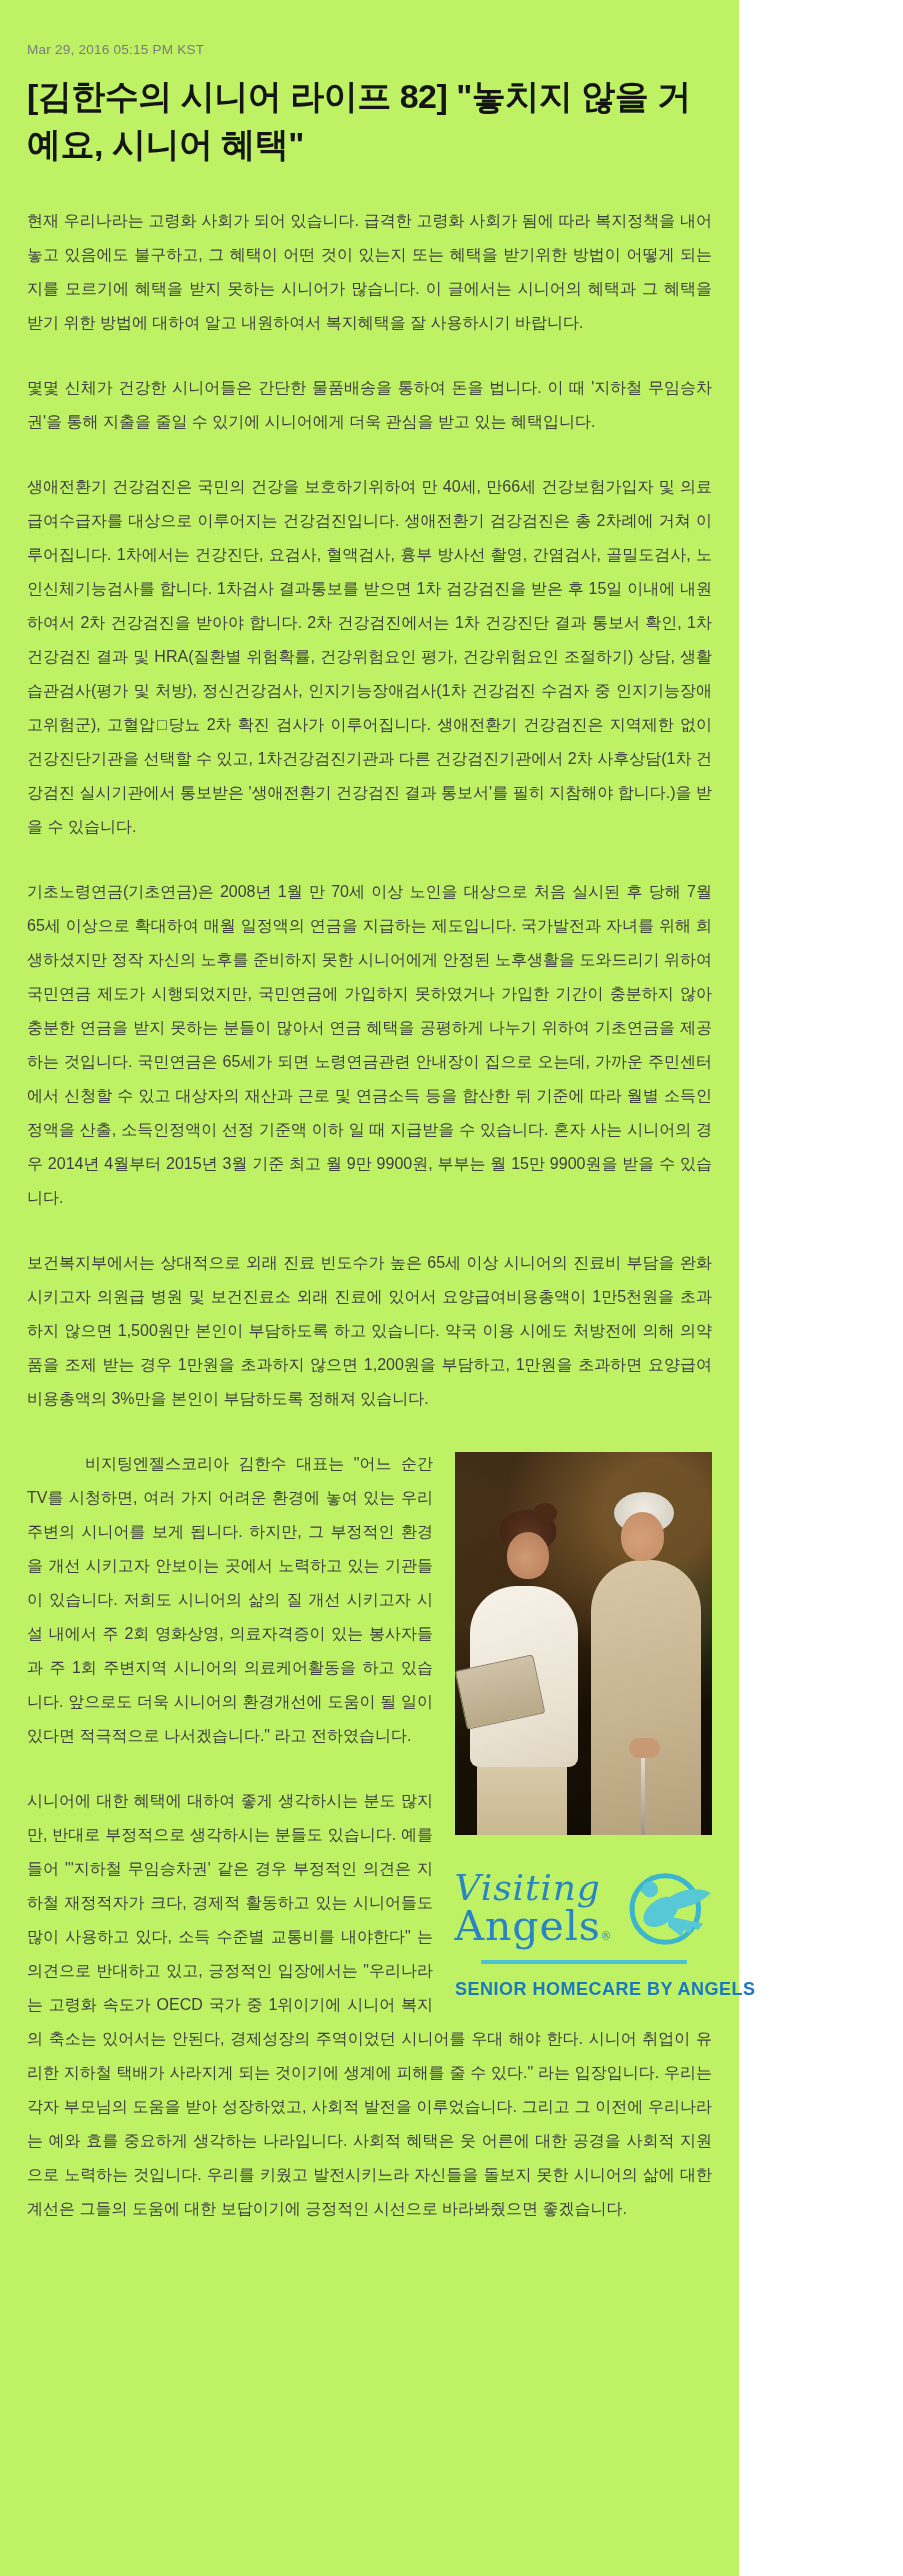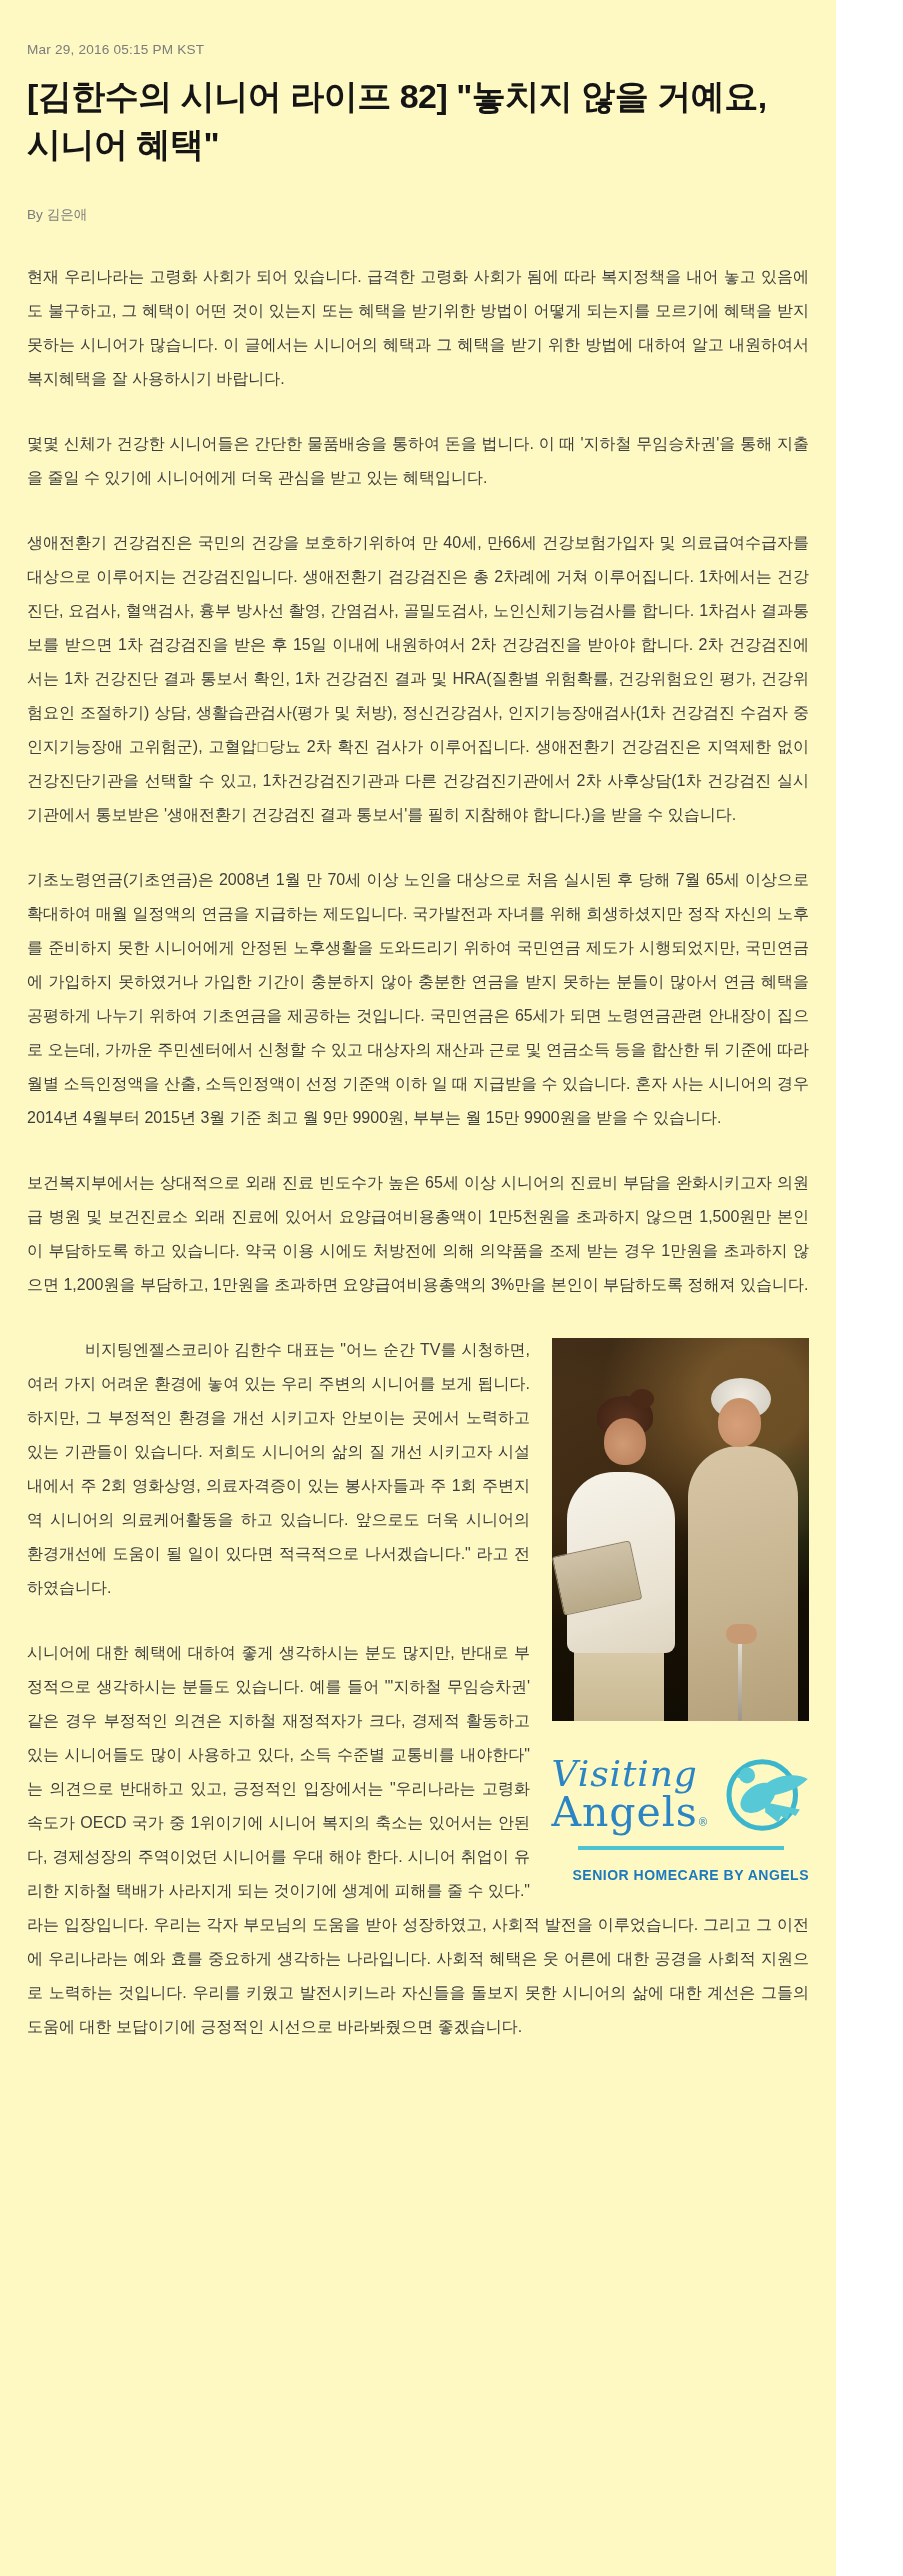--- a/index.html
+++ b/index.html
@@ -5,25 +5,25 @@
   html,body{margin:0;padding:0;background:#ffffff;}
   body{
     width:904px;
     min-height:2576px;
     margin:0 auto;
     font-family:"Liberation Sans","DejaVu Sans",sans-serif;
     color:#3d3d3d;
     box-sizing:border-box;
   }
   .page{
-    width:836px;
+    width:739px;
     min-height:2576px;
     box-sizing:border-box;
     padding:42px 27px 136px 27px;
-    background:#fef9c3;
+    background:#bef264;
   }
   .timestamp{
     font-size:13.6px;
     color:#7c7c7c;
     letter-spacing:0.2px;
   }
   .title{
     margin:14.5px 0 0 0;
     font-size:34px;
     line-height:1.42;
@@ -151,39 +151,37 @@
   }
   .logo-angels .reg{
     font-size:11px; vertical-align:baseline; color:#2b84c4;
   }
   .dove-svg{ width:94px; height:90px; flex:0 0 auto; }
   .logo-rule{
     margin:5.4px auto 0 auto; width:206px; height:4.5px; background:#4fc2d2;
   }
   .logo-tagline{
     margin-top:7.2px;
-    font-size:14px;
+    font-size:18px;
     font-weight:bold;
     color:#1b79c0;
     letter-spacing:0.5px;
     white-space:nowrap;
-    text-align:right;
   }
   .clearfix::after{content:""; display:block; clear:both;}
 </style>
 </head>
 <body>
 
 <div class="page">
 
   <div class="timestamp">Mar 29, 2016 05:15 PM KST</div>
 
   <h1 class="title">[김한수의 시니어 라이프 82] "놓치지 않을 거예요, 시니어 혜택"</h1>
 
-  <div class="byline">By 김은애</div>
 
   <div class="body clearfix">
     <p>현재 우리나라는 고령화 사회가 되어 있습니다. 급격한 고령화 사회가 됨에 따라 복지정책을 내어 놓고 있음에도 불구하고, 그 혜택이 어떤 것이 있는지 또는 혜택을 받기위한 방법이 어떻게 되는지를 모르기에 혜택을 받지 못하는 시니어가 많습니다. 이 글에서는 시니어의 혜택과 그 혜택을 받기 위한 방법에 대하여 알고 내원하여서 복지혜택을 잘 사용하시기 바랍니다.</p>
     <p>몇몇 신체가 건강한 시니어들은 간단한 물품배송을 통하여 돈을 법니다. 이 때 '지하철 무임승차권'을 통해 지출을 줄일 수 있기에 시니어에게 더욱 관심을 받고 있는 혜택입니다.</p>
     <p>생애전환기 건강검진은 국민의 건강을 보호하기위하여 만 40세, 만66세 건강보험가입자 및 의료급여수급자를 대상으로 이루어지는 건강검진입니다. 생애전환기 검강검진은 총 2차례에 거쳐 이루어집니다. 1차에서는 건강진단, 요검사, 혈액검사, 흉부 방사선 촬영, 간염검사, 골밀도검사, 노인신체기능검사를 합니다. 1차검사 결과통보를 받으면 1차 검강검진을 받은 후 15일 이내에 내원하여서 2차 건강검진을 받아야 합니다. 2차 건강검진에서는 1차 건강진단 결과 통보서 확인, 1차 건강검진 결과 및 HRA(질환별 위험확률, 건강위험요인 평가, 건강위험요인 조절하기) 상담, 생활습관검사(평가 및 처방), 정신건강검사, 인지기능장애검사(1차 건강검진 수검자 중 인지기능장애 고위험군), 고혈압□당뇨 2차 확진 검사가 이루어집니다. 생애전환기 건강검진은 지역제한 없이 건강진단기관을 선택할 수 있고, 1차건강검진기관과 다른 건강검진기관에서 2차 사후상담(1차 건강검진 실시기관에서 통보받은 '생애전환기 건강검진 결과 통보서'를 필히 지참해야 합니다.)을 받을 수 있습니다.</p>
     <p>기초노령연금(기초연금)은 2008년 1월 만 70세 이상 노인을 대상으로 처음 실시된 후 당해 7월 65세 이상으로 확대하여 매월 일정액의 연금을 지급하는 제도입니다. 국가발전과 자녀를 위해 희생하셨지만 정작 자신의 노후를 준비하지 못한 시니어에게 안정된 노후생활을 도와드리기 위하여 국민연금 제도가 시행되었지만, 국민연금에 가입하지 못하였거나 가입한 기간이 충분하지 않아 충분한 연금을 받지 못하는 분들이 많아서 연금 혜택을 공평하게 나누기 위하여 기초연금을 제공하는 것입니다. 국민연금은 65세가 되면 노령연금관련 안내장이 집으로 오는데, 가까운 주민센터에서 신청할 수 있고 대상자의 재산과 근로 및 연금소득 등을 합산한 뒤 기준에 따라 월별 소득인정액을 산출, 소득인정액이 선정 기준액 이하 일 때 지급받을 수 있습니다. 혼자 사는 시니어의 경우 2014년 4월부터 2015년 3월 기준 최고 월 9만 9900원, 부부는 월 15만 9900원을 받을 수 있습니다.</p>
     <p>보건복지부에서는 상대적으로 외래 진료 빈도수가 높은 65세 이상 시니어의 진료비 부담을 완화시키고자 의원급 병원 및 보건진료소 외래 진료에 있어서 요양급여비용총액이 1만5천원을 초과하지 않으면 1,500원만 본인이 부담하도록 하고 있습니다. 약국 이용 시에도 처방전에 의해 의약품을 조제 받는 경우 1만원을 초과하지 않으면 1,200원을 부담하고, 1만원을 초과하면 요양급여비용총액의 3%만을 본인이 부담하도록 정해져 있습니다.</p>
 
     <div class="media-float">
       <div class="photo">

